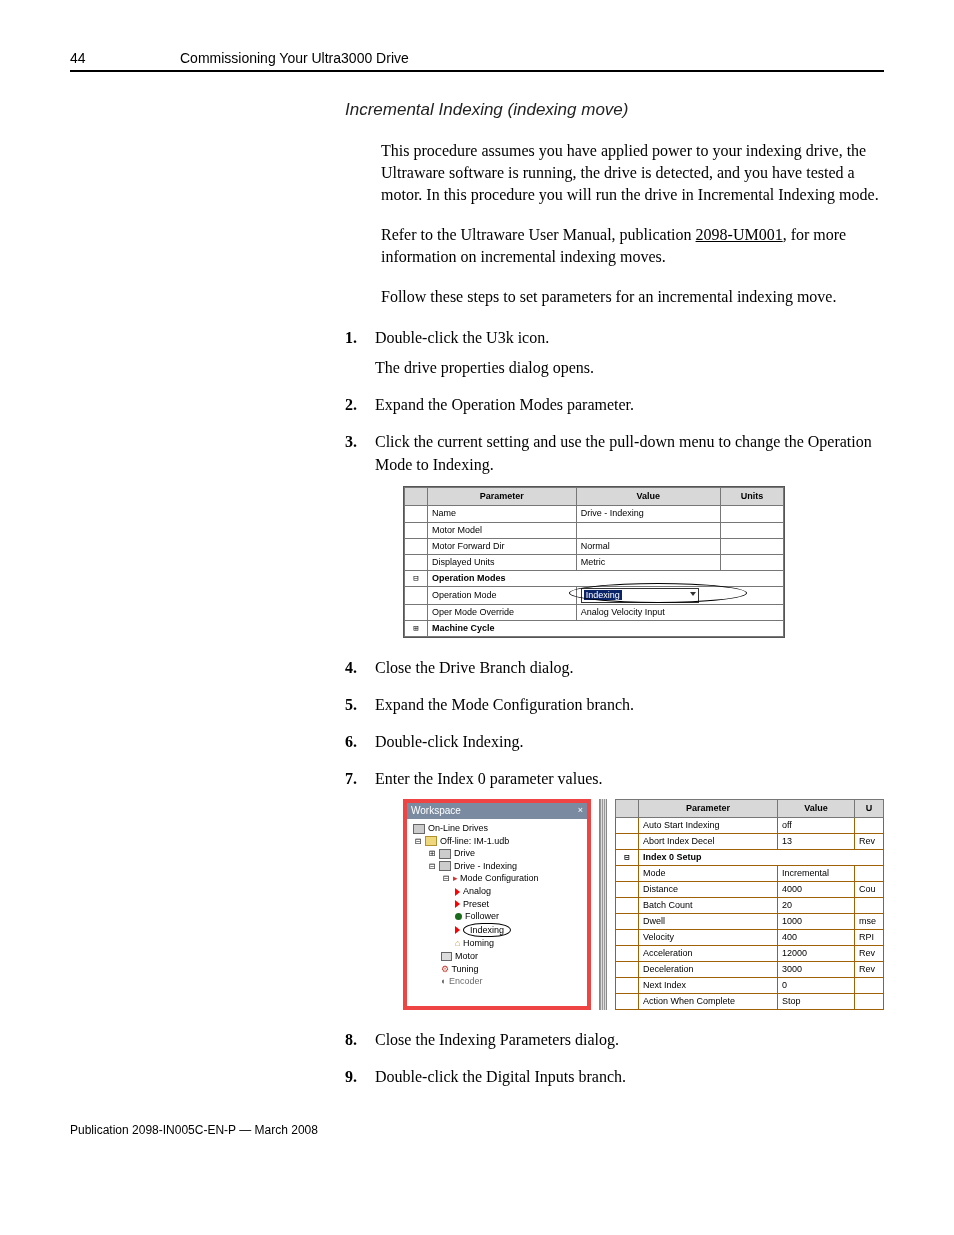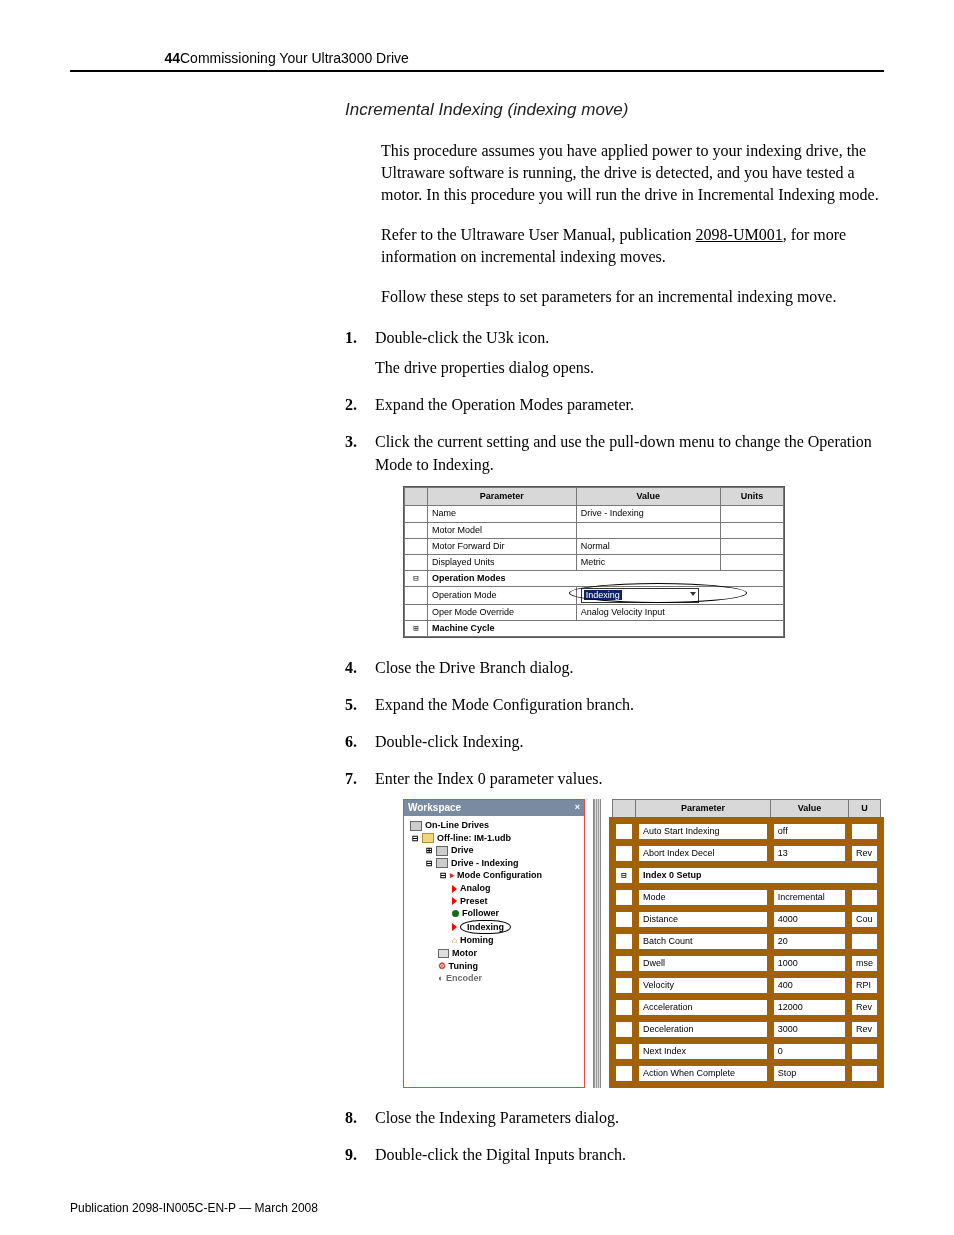--- a/index.html
+++ b/index.html
@@ -14,25 +14,24 @@
     padding: 50px 70px 40px 70px;
   }
   .header-row {
     display: flex;
     align-items: baseline;
     border-bottom: 2px solid #000;
     padding-bottom: 4px;
     margin-bottom: 28px;
   }
   .page-number {
-    font-weight: bold;
+    font-weight: normal;
     font-size: 14px;
     font-family: Arial, Helvetica, sans-serif;
     width: 110px;
-    text-align: right;
   }
   .header-title {
     font-size: 14px;
     font-family: Arial, Helvetica, sans-serif;
   }
   .content {
     margin-left: 275px;
     margin-right: 0;
   }
   .section-heading {
@@ -150,24 +149,23 @@
 
   
   .screenshot2 {
     display: flex;
     margin: 8px 0 18px 28px;
     font-family: Arial, Helvetica, sans-serif;
     font-size: 9px;
     gap: 8px;
   }
   .workspace {
-    border: 1px solid #ef4444;
+    border: 4px solid #ef4444;
     width: 180px;
     background: #fff;
-    font-weight: bold;
   }
   .ws-title {
     background: #7a8aa0;
     color: #fff;
     padding: 1px 4px;
     font-size: 10px;
     display: flex;
     justify-content: space-between;
     align-items: center;
   }
@@ -223,21 +221,21 @@
     border-collapse: collapse;
   }
   .param-table2 th {
     background: #d8d8d8;
     border: 1px solid #777;
     text-align: center;
     padding: 2px 4px;
     font-weight: bold;
   }
   .param-table2 td {
-    border: 7px solid #a16207;
+    border: 1px solid #a16207;
     padding: 1px 4px;
     background: #fff;
     height: 12px;
   }
   .param-table2 td.expander {
     width: 12px;
     text-align: center;
     font-family: monospace;
     font-size: 9px;
     padding: 0;

